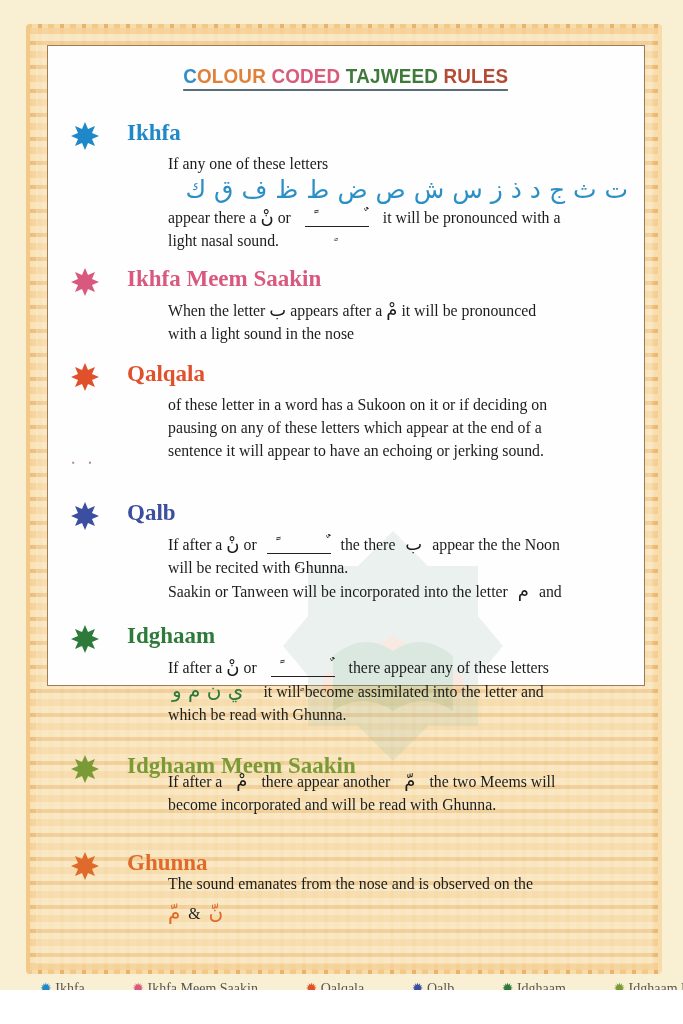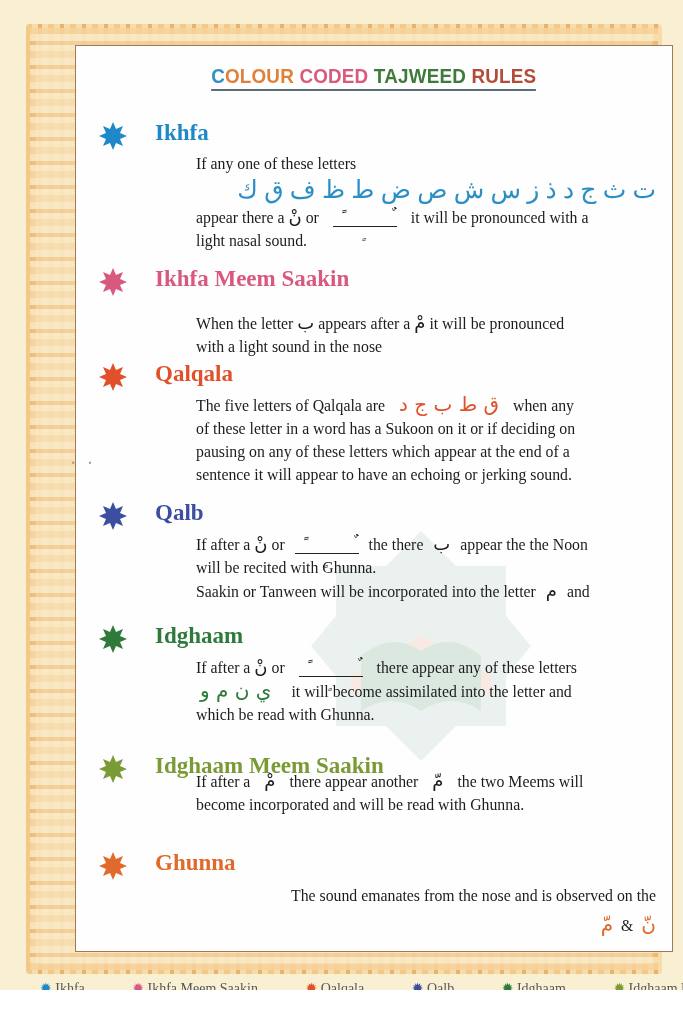--- a/index.html
+++ b/index.html
@@ -6,22 +6,22 @@
   body { width:683px; height:1024px; background:#ffffff; position:relative; overflow:hidden; font-family:"Liberation Serif", serif; }
   .page { position:absolute; left:0; top:0; width:683px; height:990px; background:#f9f0d3; overflow:hidden; }
   .border-frame { position:absolute; left:26px; top:24px; width:636px; height:950px;
     background:
       repeating-linear-gradient(90deg, #f3c98a 0 6px, #f7dba8 6px 12px, #eab36c 12px 16px, #f7dba8 16px 22px);
     border-radius:4px; }
   .border-frame::before { content:""; position:absolute; inset:4px;
     background: repeating-linear-gradient(0deg, #f6d39b 0 7px, #f9e5bd 7px 13px, #edbb77 13px 17px, #f9e5bd 17px 24px);
     opacity:.85; }
   .border-frame::after { content:""; position:absolute; inset:10px; background:#f9f0d3; opacity:.35; }
-  .panel { position:absolute; left:47px; top:45px; width:598px; height:907px; background:#fefefe;
-    border:1.5px solid #a07a55; box-sizing:border-box;margin-left:28px; }
+  .panel { position:absolute; left:47px; top:45px; width:598px; height:641px; background:#fefefe;
+    border:1.5px solid #a07a55; box-sizing:border-box; }
   .watermark { position:absolute; left:230px; top:480px; width:230px; height:240px; opacity:.18; pointer-events:none; }
   .title { position:absolute; left:0; width:100%; top:18px; text-align:center;
     font-family:"Liberation Sans", sans-serif; font-weight:bold; font-size:20.5px; letter-spacing:0.2px; }
   .title-inner { display:inline-block; border-bottom:2px solid #5a6e7a; padding-bottom:1px; transform:scaleX(0.92); transform-origin:center; }
   .rule { position:absolute; left:0; width:100%; }
   .star { position:absolute; left:22px; width:30px; height:30px; }
   .rule-title { position:absolute; left:79px; font-weight:bold; font-size:23px; }
   .body { position:absolute; left:120px; width:460px; font-size:15.8px; line-height:23px; color:#1c1c1c; }
   .ar { font-family:"DejaVu Sans", sans-serif; }
   .arabic-row { font-family:"DejaVu Sans", sans-serif; font-size:25px; letter-spacing:9px; direction:rtl; white-space:nowrap; line-height:30px; }
@@ -53,60 +53,55 @@
       </span>
     </div>
 
     <div class="rule" style="top:75px;">
       <svg class="star" style="top:0" viewBox="-15 -15 30 30">
           <path d="M0-14 L3-7 L10-10 L7-3 L14 0 L7 3 L10 10 L3 7 L0 14 L-3 7 L-10 10 L-7 3 L-14 0 L-7-3 L-10-10 L-3-7Z" fill="#1e88c8"></path>
         </svg>
       <div class="rule-title" style="top:-1px;color:#1e88c8">Ikhfa</div>
       <div class="body" style="top:31px;">
         <div>If any one of these letters</div>
-        <div class="arabic-row" style="color:#2a8fc4;font-family:Liberation Serif, serif;">ت ث ج د ذ ز س ش ص ض ط ظ ف ق ك</div>
+        <div class="arabic-row" style="color:#2a8fc4;">ت ث ج د ذ ز س ش ص ض ط ظ ف ق ك</div>
         <div>
           <span>appear there a</span>
           <span class="ar" style="font-size:18px;">نْ</span>
           <span>or</span>
           <span class="tanween"><span class="kasra">ٍ</span></span>
           <span>it will be pronounced with a</span>
         </div>
         <div>light nasal sound.</div>
       </div>
     </div>
 
     <div class="rule" style="top:221px;">
       <svg class="star" style="top:0" viewBox="-15 -15 30 30">
           <path d="M0-14 L3-7 L10-10 L7-3 L14 0 L7 3 L10 10 L3 7 L0 14 L-3 7 L-10 10 L-7 3 L-14 0 L-7-3 L-10-10 L-3-7Z" fill="#d9587e"></path>
         </svg>
       <div class="rule-title" style="top:-1px;color:#d9587e">Ikhfa Meem Saakin</div>
-      <div class="body" style="top:44px;">
+      <div class="body" style="top:31px;">
         <div>
           <span>When the letter</span>
           <span class="ar" style="font-size:18px">ب</span>
           <span>appears after a</span>
           <span class="ar" style="font-size:18px">مْ</span>
           <span>it will be pronounced</span>
         </div>
         <div>with a light sound in the nose</div>
       </div>
     </div>
 
     <div class="rule" style="top:316px;">
       <svg class="star" style="top:0" viewBox="-15 -15 30 30">
           <path d="M0-14 L3-7 L10-10 L7-3 L14 0 L7 3 L10 10 L3 7 L0 14 L-3 7 L-10 10 L-7 3 L-14 0 L-7-3 L-10-10 L-3-7Z" fill="#e0502a"></path>
         </svg>
       <div class="rule-title" style="top:-1px;color:#e0502a">Qalqala</div>
       <div class="body" style="top:31px;">
-        <div>
-          <span>The five letters of Qalqala are</span>
-          <span class="ar" style="font-size:20px;color:#e0502a;letter-spacing:8px;margin:0 10px;direction:rtl;unicode-bidi:embed">ق ط ب ج د</span>
-          <span>when any</span>
-        </div>
         <div>of these letter in a word has a Sukoon on it or if deciding on</div>
         <div>pausing on any of these letters which appear at the end of a</div>
         <div>sentence it will appear to have an echoing or jerking sound.</div>
       </div>
     </div>
 
     <div class="rule" style="top:455px;">
       <svg class="star" style="top:0" viewBox="-15 -15 30 30">
           <path d="M0-14 L3-7 L10-10 L7-3 L14 0 L7 3 L10 10 L3 7 L0 14 L-3 7 L-10 10 L-7 3 L-14 0 L-7-3 L-10-10 L-3-7Z" fill="#3c4ea0"></path>
         </svg>
@@ -166,21 +161,21 @@
         </div>
         <div>become incorporated and will be read with Ghunna.</div>
       </div>
     </div>
 
     <div class="rule" style="top:805px;">
       <svg class="star" style="top:0" viewBox="-15 -15 30 30">
           <path d="M0-14 L3-7 L10-10 L7-3 L14 0 L7 3 L10 10 L3 7 L0 14 L-3 7 L-10 10 L-7 3 L-14 0 L-7-3 L-10-10 L-3-7Z" fill="#e06a2c"></path>
         </svg>
       <div class="rule-title" style="top:-1px;color:#e06a2c">Ghunna</div>
-      <div class="body" style="top:33px;text-align:right;">
+      <div class="body" style="top:21px;">
         <div>The sound emanates from the nose and is observed on the</div>
         <div style="margin-top:6px">
           <span class="ar" style="font-size:20px;color:#e06a2c">نّ</span>
           <span style="margin:0 4px">&amp;</span>
           <span class="ar" style="font-size:20px;color:#e06a2c">مّ</span>
         </div>
       </div>
     </div>
   </div>
 

